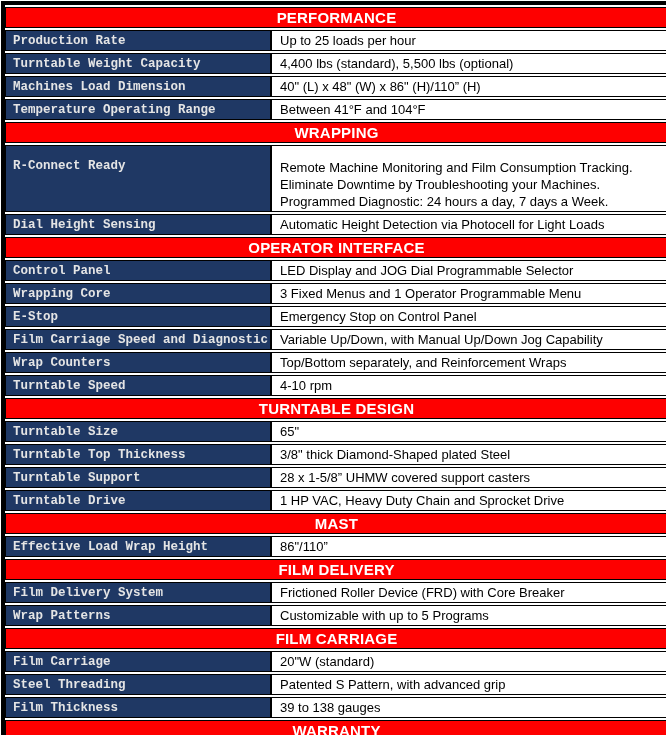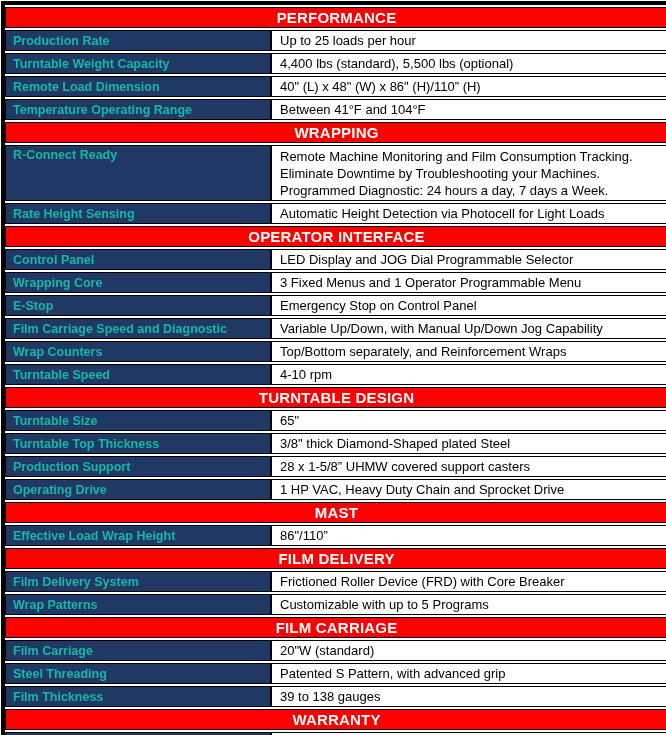--- a/index.html
+++ b/index.html
@@ -33,39 +33,40 @@
     font-size: 15px;
     text-align: center;
     vertical-align: middle;
     letter-spacing: 0.2px;
     padding: 0;
   }
   td.label-cell {
     height: 20px;
     border: 1px solid #000000;
     background: #1f3864;
-    color: #14b8a6;
+    color: #e5e5e5;
     font-weight: bold;
     font-size: 12.5px;
     padding: 1px 4px 1px 7px;
     vertical-align: middle;
     white-space: nowrap;
+    font-family: Liberation Mono, monospace;
   }
   td.value-cell {
     height: 20px;
     border: 1px solid #000000;
     background: #ffffff;
     color: #000000;
     font-size: 13px;
     line-height: 17px;
     padding: 1px 4px 1px 8px;
     vertical-align: middle;
     white-space: pre-line;
   }
-  tr.multiline-row td { vertical-align: top; padding-top: 2px; }
+  tr.multiline-row td { vertical-align: top; padding-top: 13px; }
 </style>
 </head>
 <body>
 
 <div class="wrap">
   <table class="spec-table">
     <colgroup>
       <col style="width: 266px;">
       <col style="width: 397px;">
     </colgroup>
@@ -75,38 +76,38 @@
         </tr>
         <tr>
           <td class="label-cell">Production Rate</td>
           <td class="value-cell">Up to 25 loads per hour</td>
         </tr>
         <tr>
           <td class="label-cell">Turntable Weight Capacity</td>
           <td class="value-cell">4,400 lbs (standard), 5,500 lbs (optional)</td>
         </tr>
         <tr>
-          <td class="label-cell">Remote Load Dimension</td>
+          <td class="label-cell">Machines Load Dimension</td>
           <td class="value-cell">40" (L) x 48" (W) x 86" (H)/110” (H)</td>
         </tr>
         <tr>
           <td class="label-cell">Temperature Operating Range</td>
           <td class="value-cell">Between 41°F and 104°F</td>
         </tr>
         <tr>
           <td colspan="2" class="section-header">WRAPPING</td>
         </tr>
         <tr class="multiline-row">
           <td class="label-cell">R-Connect Ready</td>
           <td class="value-cell">Remote Machine Monitoring and Film Consumption Tracking.
 Eliminate Downtime by Troubleshooting your Machines.
 Programmed Diagnostic: 24 hours a day, 7 days a Week.</td>
         </tr>
         <tr>
-          <td class="label-cell">Rate Height Sensing</td>
+          <td class="label-cell">Dial Height Sensing</td>
           <td class="value-cell">Automatic Height Detection via Photocell for Light Loads</td>
         </tr>
         <tr>
           <td colspan="2" class="section-header">OPERATOR INTERFACE</td>
         </tr>
         <tr>
           <td class="label-cell">Control Panel</td>
           <td class="value-cell">LED Display and JOG Dial Programmable Selector</td>
         </tr>
         <tr>
@@ -134,25 +135,25 @@
         </tr>
         <tr>
           <td class="label-cell">Turntable Size</td>
           <td class="value-cell">65"</td>
         </tr>
         <tr>
           <td class="label-cell">Turntable Top Thickness</td>
           <td class="value-cell">3/8" thick Diamond-Shaped plated Steel</td>
         </tr>
         <tr>
-          <td class="label-cell">Production Support</td>
+          <td class="label-cell">Turntable Support</td>
           <td class="value-cell">28 x 1-5/8” UHMW covered support casters</td>
         </tr>
         <tr>
-          <td class="label-cell">Operating Drive</td>
+          <td class="label-cell">Turntable Drive</td>
           <td class="value-cell">1 HP VAC, Heavy Duty Chain and Sprocket Drive</td>
         </tr>
         <tr>
           <td colspan="2" class="section-header">MAST</td>
         </tr>
         <tr>
           <td class="label-cell">Effective Load Wrap Height</td>
           <td class="value-cell">86"/110”</td>
         </tr>
         <tr>

